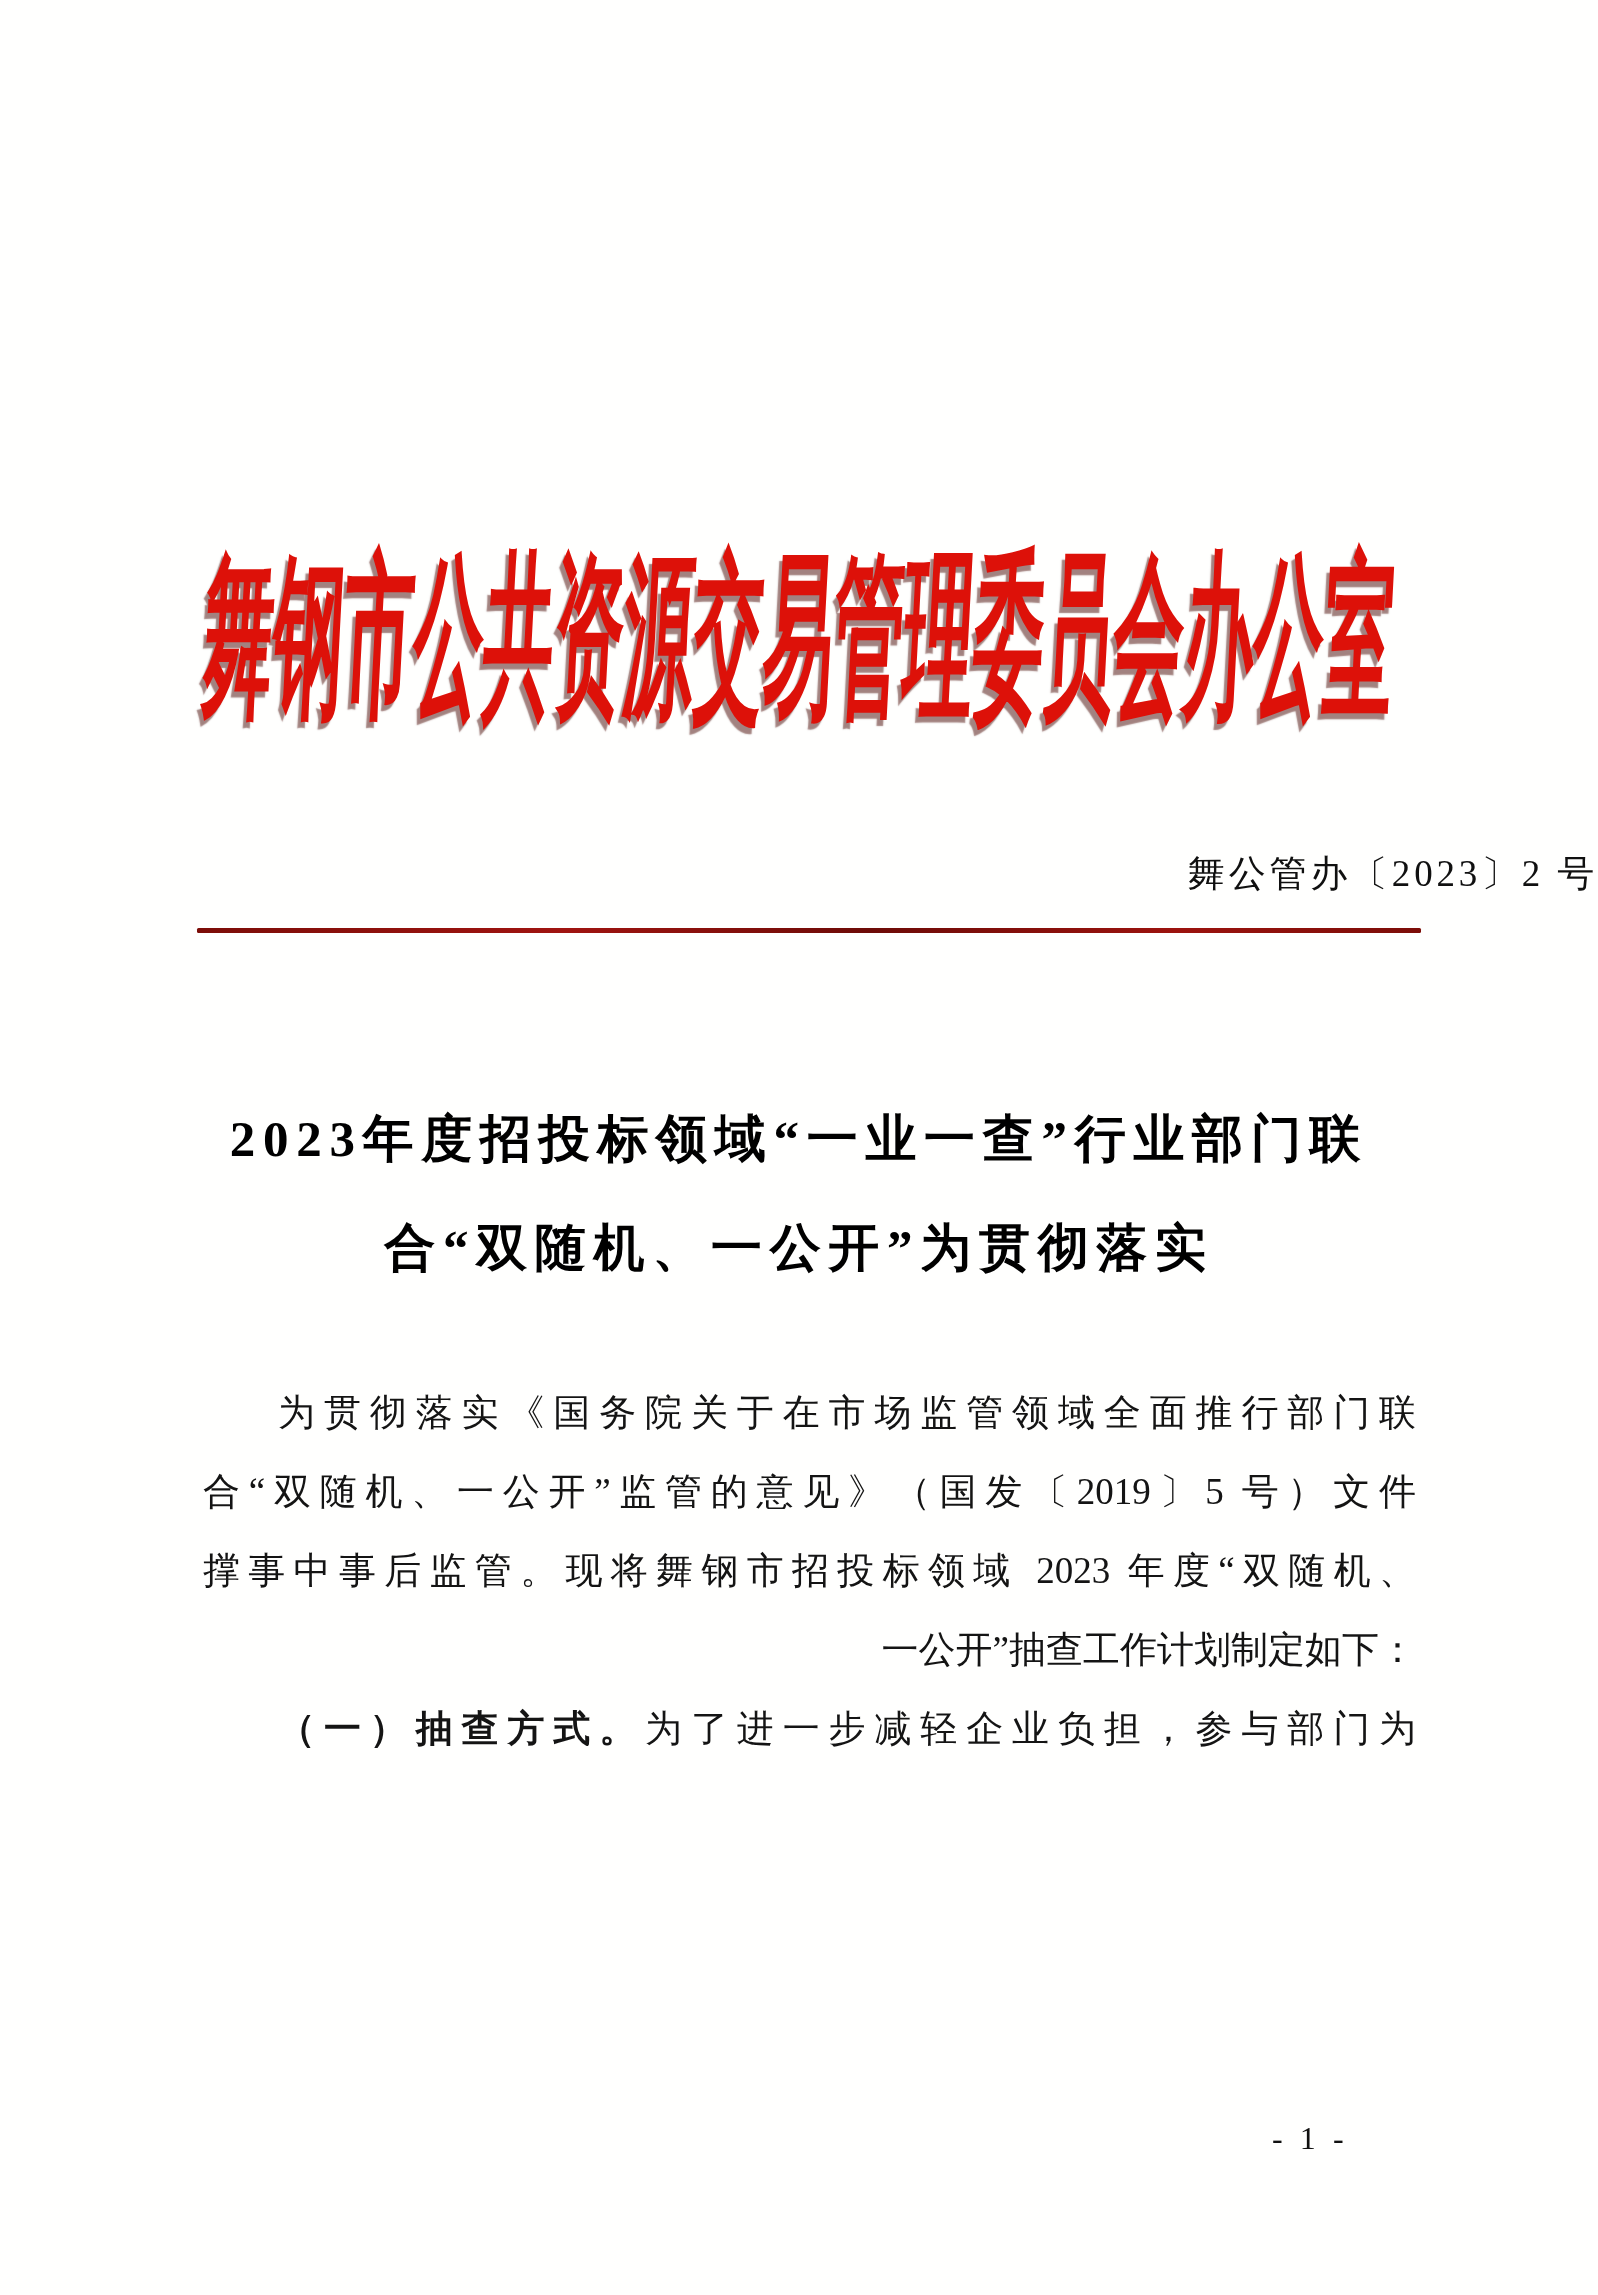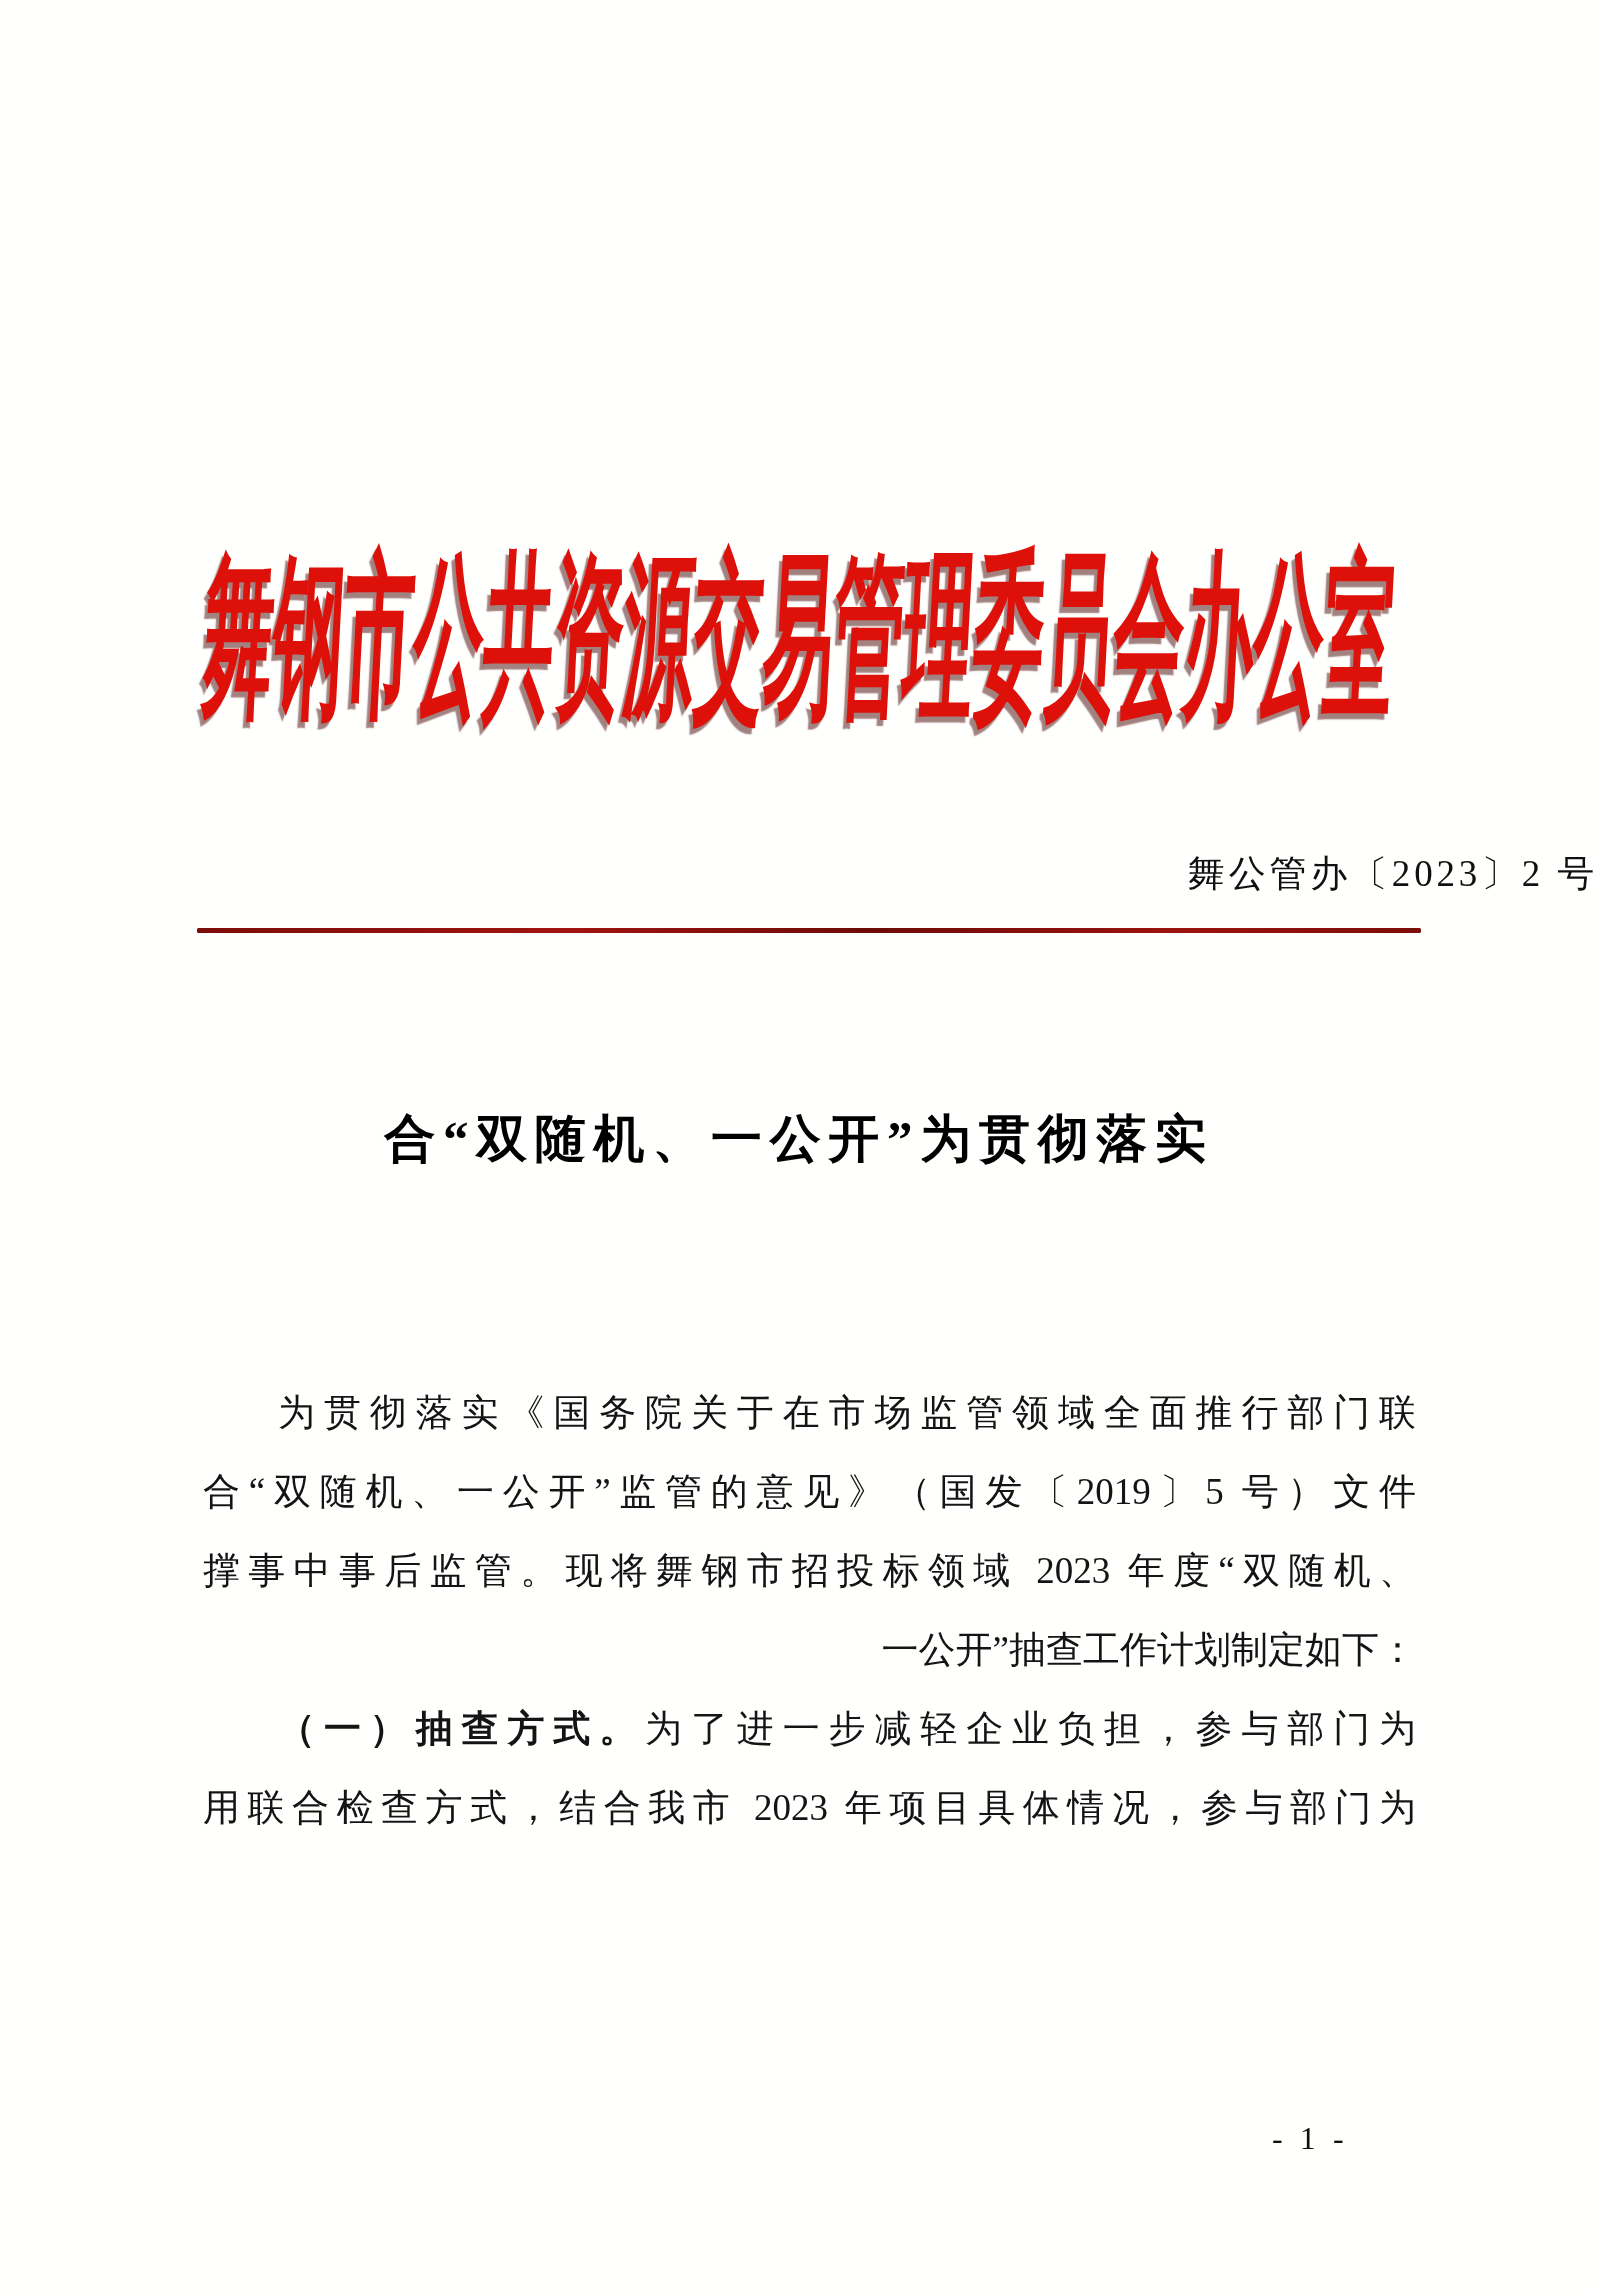--- a/index.html
+++ b/index.html
@@ -111,20 +111,21 @@
 
   <div class="agency-header">
     <span class="stretched">舞钢市公共资源交易管理委员会办公室</span>
   </div>
 
   <div class="doc-number">舞公管办〔2023〕2 号</div>
 
   <div class="red-rule"></div>
 
   <div class="doc-title">
+    <div>2023年度招投标领域“一业一查”行业部门联</div>
     <div>合“双随机、一公开”为贯彻落实</div>
   </div>
 
   <div class="body-text">
 
     <div class="line justify indent">
       <span class="bold-seg"></span><span>为贯彻落实《国务院关于在市场监管领域全面推行部门联</span>
     </div>
 
     <div class="line justify">
@@ -139,22 +140,19 @@
 
     <div class="line">
       <span class="bold-seg"></span><span>一公开”抽查工作计划制定如下：</span>
     </div>
 
 
     <div class="line justify indent">
       <span class="bold-seg">（一）抽查方式。</span><span>为了进一步减轻企业负担，参与部门为</span>
     </div>
 
-    <div class="line justify">
-      <span class="bold-seg"></span><span>用联合检查方式，结合我市 2023 年项目具体情况，参与部门为</span>
-    </div>
 
   </div>
 
   <div class="page-number">- 1 -</div>
 
 </div>
 
 
 </body></html>

